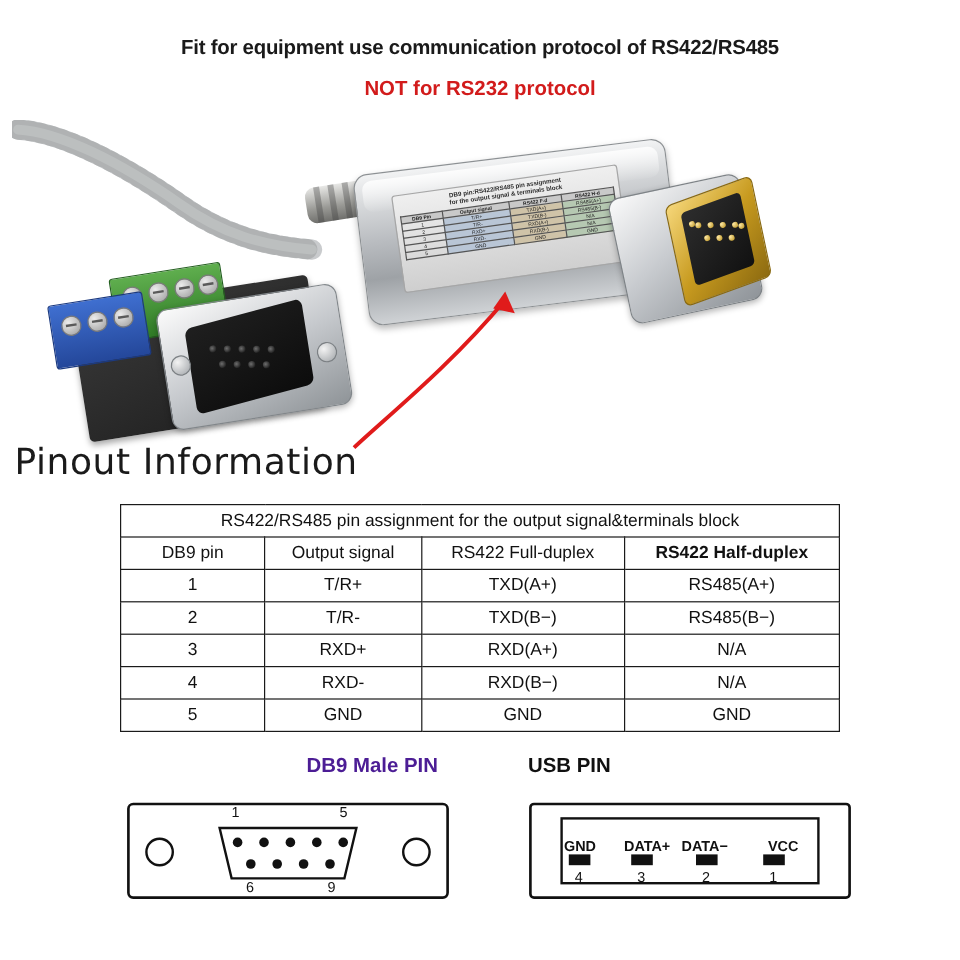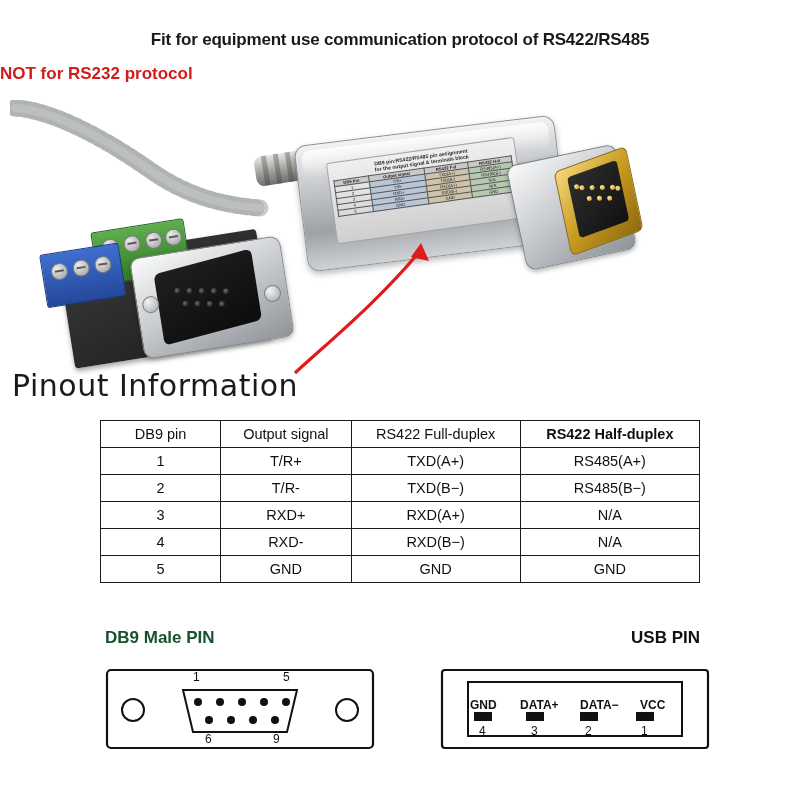--- a/index.html
+++ b/index.html
@@ -6,21 +6,21 @@
   body{
     width:800px;height:800px;background:#ffffff;
     font-family:"Liberation Sans", sans-serif;
     color:#111;position:relative;overflow:hidden;
   }
   .headline{
     position:absolute;top:30px;left:0;width:800px;text-align:center;
     font-size:17px;font-weight:bold;color:#1a1a1a;letter-spacing:-0.2px;
   }
   .subhead{
-    position:absolute;top:64px;left:0;width:800px;
+    position:absolute;top:64px;left:0;width:800px;text-align:center;
     font-size:17px;font-weight:bold;color:#d21b1b;
   }
 
   
   .photo{position:absolute;top:95px;left:0;width:800px;height:300px;}
 
   .cable{
     position:absolute;left:10px;top:5px;width:300px;height:130px;
   }
   .cable svg{display:block;}
@@ -146,23 +146,23 @@
     border:1px solid #1a1a1a;text-align:center;font-size:14.5px;
     padding:5px 2px;color:#111;
   }
   table.main tr.head td{font-size:14.5px;}
   .col1{width:120px;}
   .col2{width:130px;}
   .col3{width:170px;}
   .col4{width:180px;font-weight:bold;}
 
   
-  .db9-cap{position:absolute;left:105px;top:628px;width:260px;text-align:left;
-    font-size:17px;font-weight:bold;color:#14532d;}
-  .usb-cap{position:absolute;left:440px;top:628px;width:260px;text-align:right;
+  .db9-cap{position:absolute;left:105px;top:628px;width:260px;text-align:right;
+    font-size:17px;font-weight:bold;color:#4c1d95;}
+  .usb-cap{position:absolute;left:440px;top:628px;width:260px;text-align:left;
     font-size:17px;font-weight:bold;color:#111;}
 
   .db9-diagram{position:absolute;left:105px;top:660px;width:270px;height:100px;}
   .usb-diagram{position:absolute;left:440px;top:660px;width:270px;height:100px;}
 
   .dnum{position:absolute;font-size:12px;color:#111;font-family:"Liberation Sans",sans-serif;}
   .usb-lbl{position:absolute;font-size:12px;color:#111;font-weight:bold;}
   .usb-num{position:absolute;font-size:12px;color:#111;}
 </style>
 </head>
@@ -286,20 +286,23 @@
     <path d="M40,178 C70,150 120,110 166,55" stroke="#e01b1b" stroke-width="3.2" fill="none"></path>
     <polygon points="166,48 174,66 156,62" fill="#e01b1b"></polygon>
   </svg>
 </div>
 
 <div class="pinout-title">Pinout Information</div>
 
 <div class="maintable-wrap">
   <table class="main">
     <tbody>
+        <tr>
+      <td colspan="4">RS422/RS485 pin assignment for the output signal&amp;terminals block</td>
+    </tr>
     <tr class="head">
       <td class="col1">DB9 pin</td>
       <td class="col2">Output signal</td>
       <td class="col3">RS422 Full-duplex</td>
       <td class="col4">RS422 Half-duplex</td>
     </tr>
     <tr>
       <td>1</td>
       <td>T/R+</td>
       <td>TXD(A+)</td>
@@ -362,19 +365,19 @@
   <svg width="270" height="100" viewBox="0 0 270 100">
     <rect x="2" y="10" width="266" height="78" rx="3" fill="#ffffff" stroke="#111" stroke-width="2.2"></rect>
     <rect x="28" y="22" width="214" height="54" fill="#ffffff" stroke="#111" stroke-width="2"></rect>
     <rect x="34" y="52" width="18" height="9" fill="#111"></rect>
     <rect x="86" y="52" width="18" height="9" fill="#111"></rect>
     <rect x="140" y="52" width="18" height="9" fill="#111"></rect>
     <rect x="196" y="52" width="18" height="9" fill="#111"></rect>
   </svg>
   <span class="usb-lbl" style="left:30px;top:38px">GND</span>
   <span class="usb-lbl" style="left:80px;top:38px">DATA+</span>
-  <span class="usb-lbl" style="left:140px;top:38px">DATA−</span>
+  <span class="usb-lbl" style="left:128px;top:38px">DATA−</span>
   <span class="usb-lbl" style="left:200px;top:38px">VCC</span>
   <span class="usb-num" style="left:39px;top:64px">4</span>
   <span class="usb-num" style="left:91px;top:64px">3</span>
   <span class="usb-num" style="left:145px;top:64px">2</span>
   <span class="usb-num" style="left:201px;top:64px">1</span>
 </div>
 
 </body></html>

